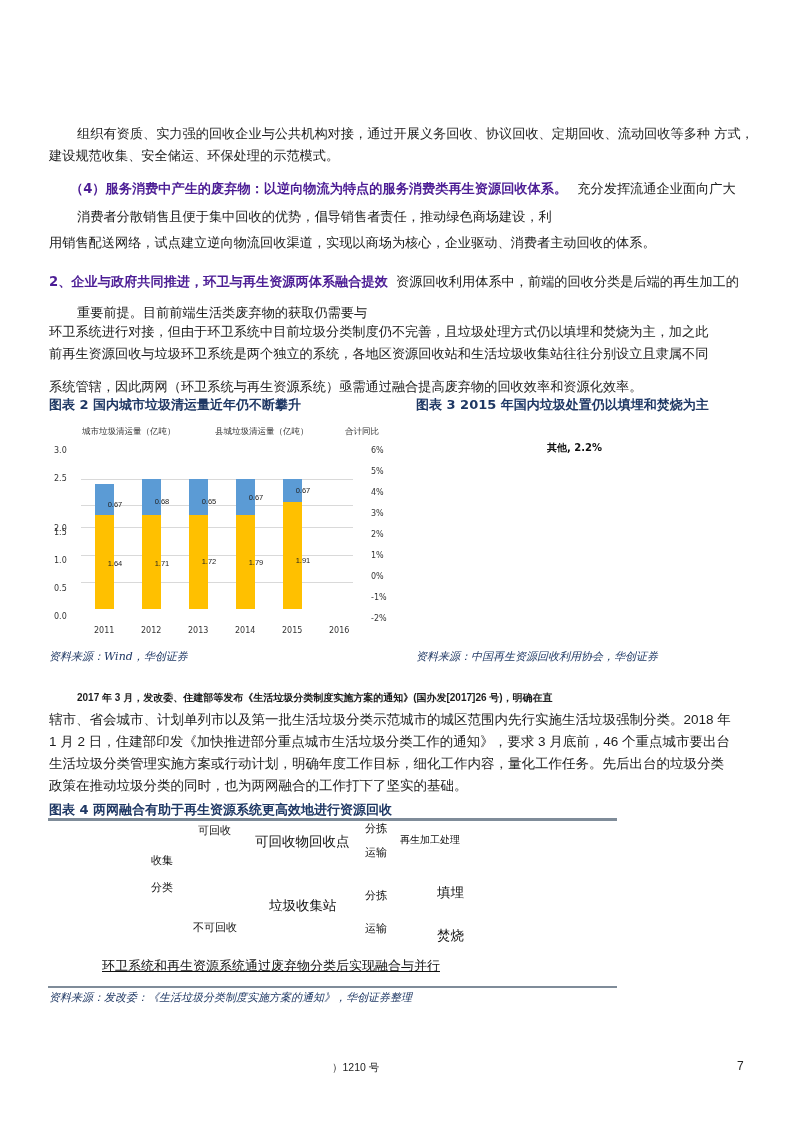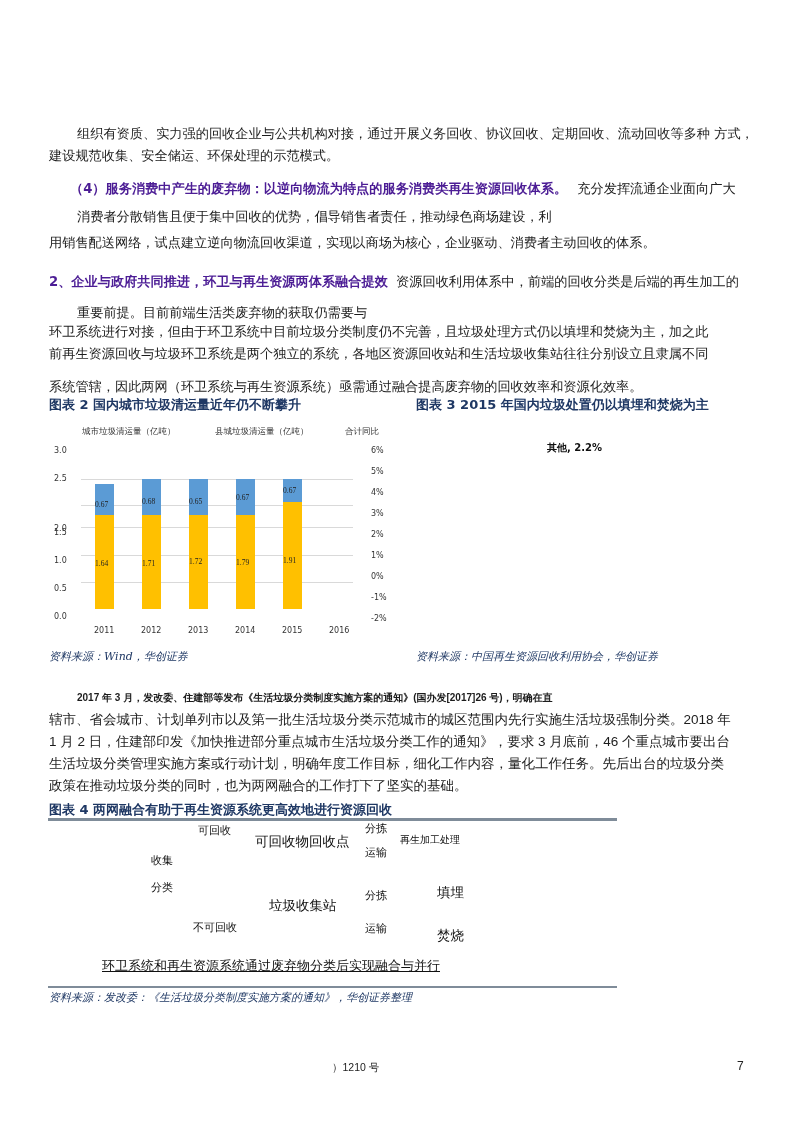--- a/index.html
+++ b/index.html
@@ -8,21 +8,21 @@
   .abs { position: absolute; white-space: nowrap; }
   .para { font-size: 13.2px; line-height: 22px; color: #1c1c1c; }
   .bold-navy { font-family: "DejaVu Sans", "Liberation Sans", sans-serif; font-weight: bold; color: #4c1d95; }
   .sans { font-family: "Liberation Sans", "DejaVu Sans", sans-serif; }
   .fig-title { font-family: "DejaVu Sans", "Liberation Sans", sans-serif; font-weight: bold; font-size: 13px; color: #1f3864; }
   .source { font-family: "DejaVu Serif", "Liberation Serif", serif; font-style: italic; font-size: 11px; color: #1f3864; }
   .axis { font-family: "DejaVu Sans", "Liberation Sans", sans-serif; font-size: 8px; color: #333; }
   .legend { font-family: "DejaVu Serif", "Liberation Serif", serif; font-size: 8.5px; color: #333; }
   .gridline { position: absolute; height: 1px; background: #d9d9d9; }
   .bar { position: absolute; width: 19px; }
-  .bar-label { position: absolute; width: 40px; text-align: left; font-family: Liberation Serif, serif; font-size: 7.5px; color: #222; }
+  .bar-label { position: absolute; width: 40px; text-align: center; font-family: Liberation Sans, sans-serif; font-size: 7.5px; color: #222; }
   .diag { font-family: "Liberation Sans", "DejaVu Sans", sans-serif; color: #111; }
   .rule { position: absolute; height: 3px; background: #7f8c99; }
 </style>
 </head>
 <body>
 
 <div class="abs para" style="left:77px; top:123px;">组织有资质、实力强的回收企业与公共机构对接，通过开展义务回收、协议回收、定期回收、流动回收等多种 方式，</div>
 <div class="abs para" style="left:49px; top:145px;">建设规范收集、安全储运、环保处理的示范模式。</div>
 
 <div class="abs para" style="left:70px; top:178px;">

